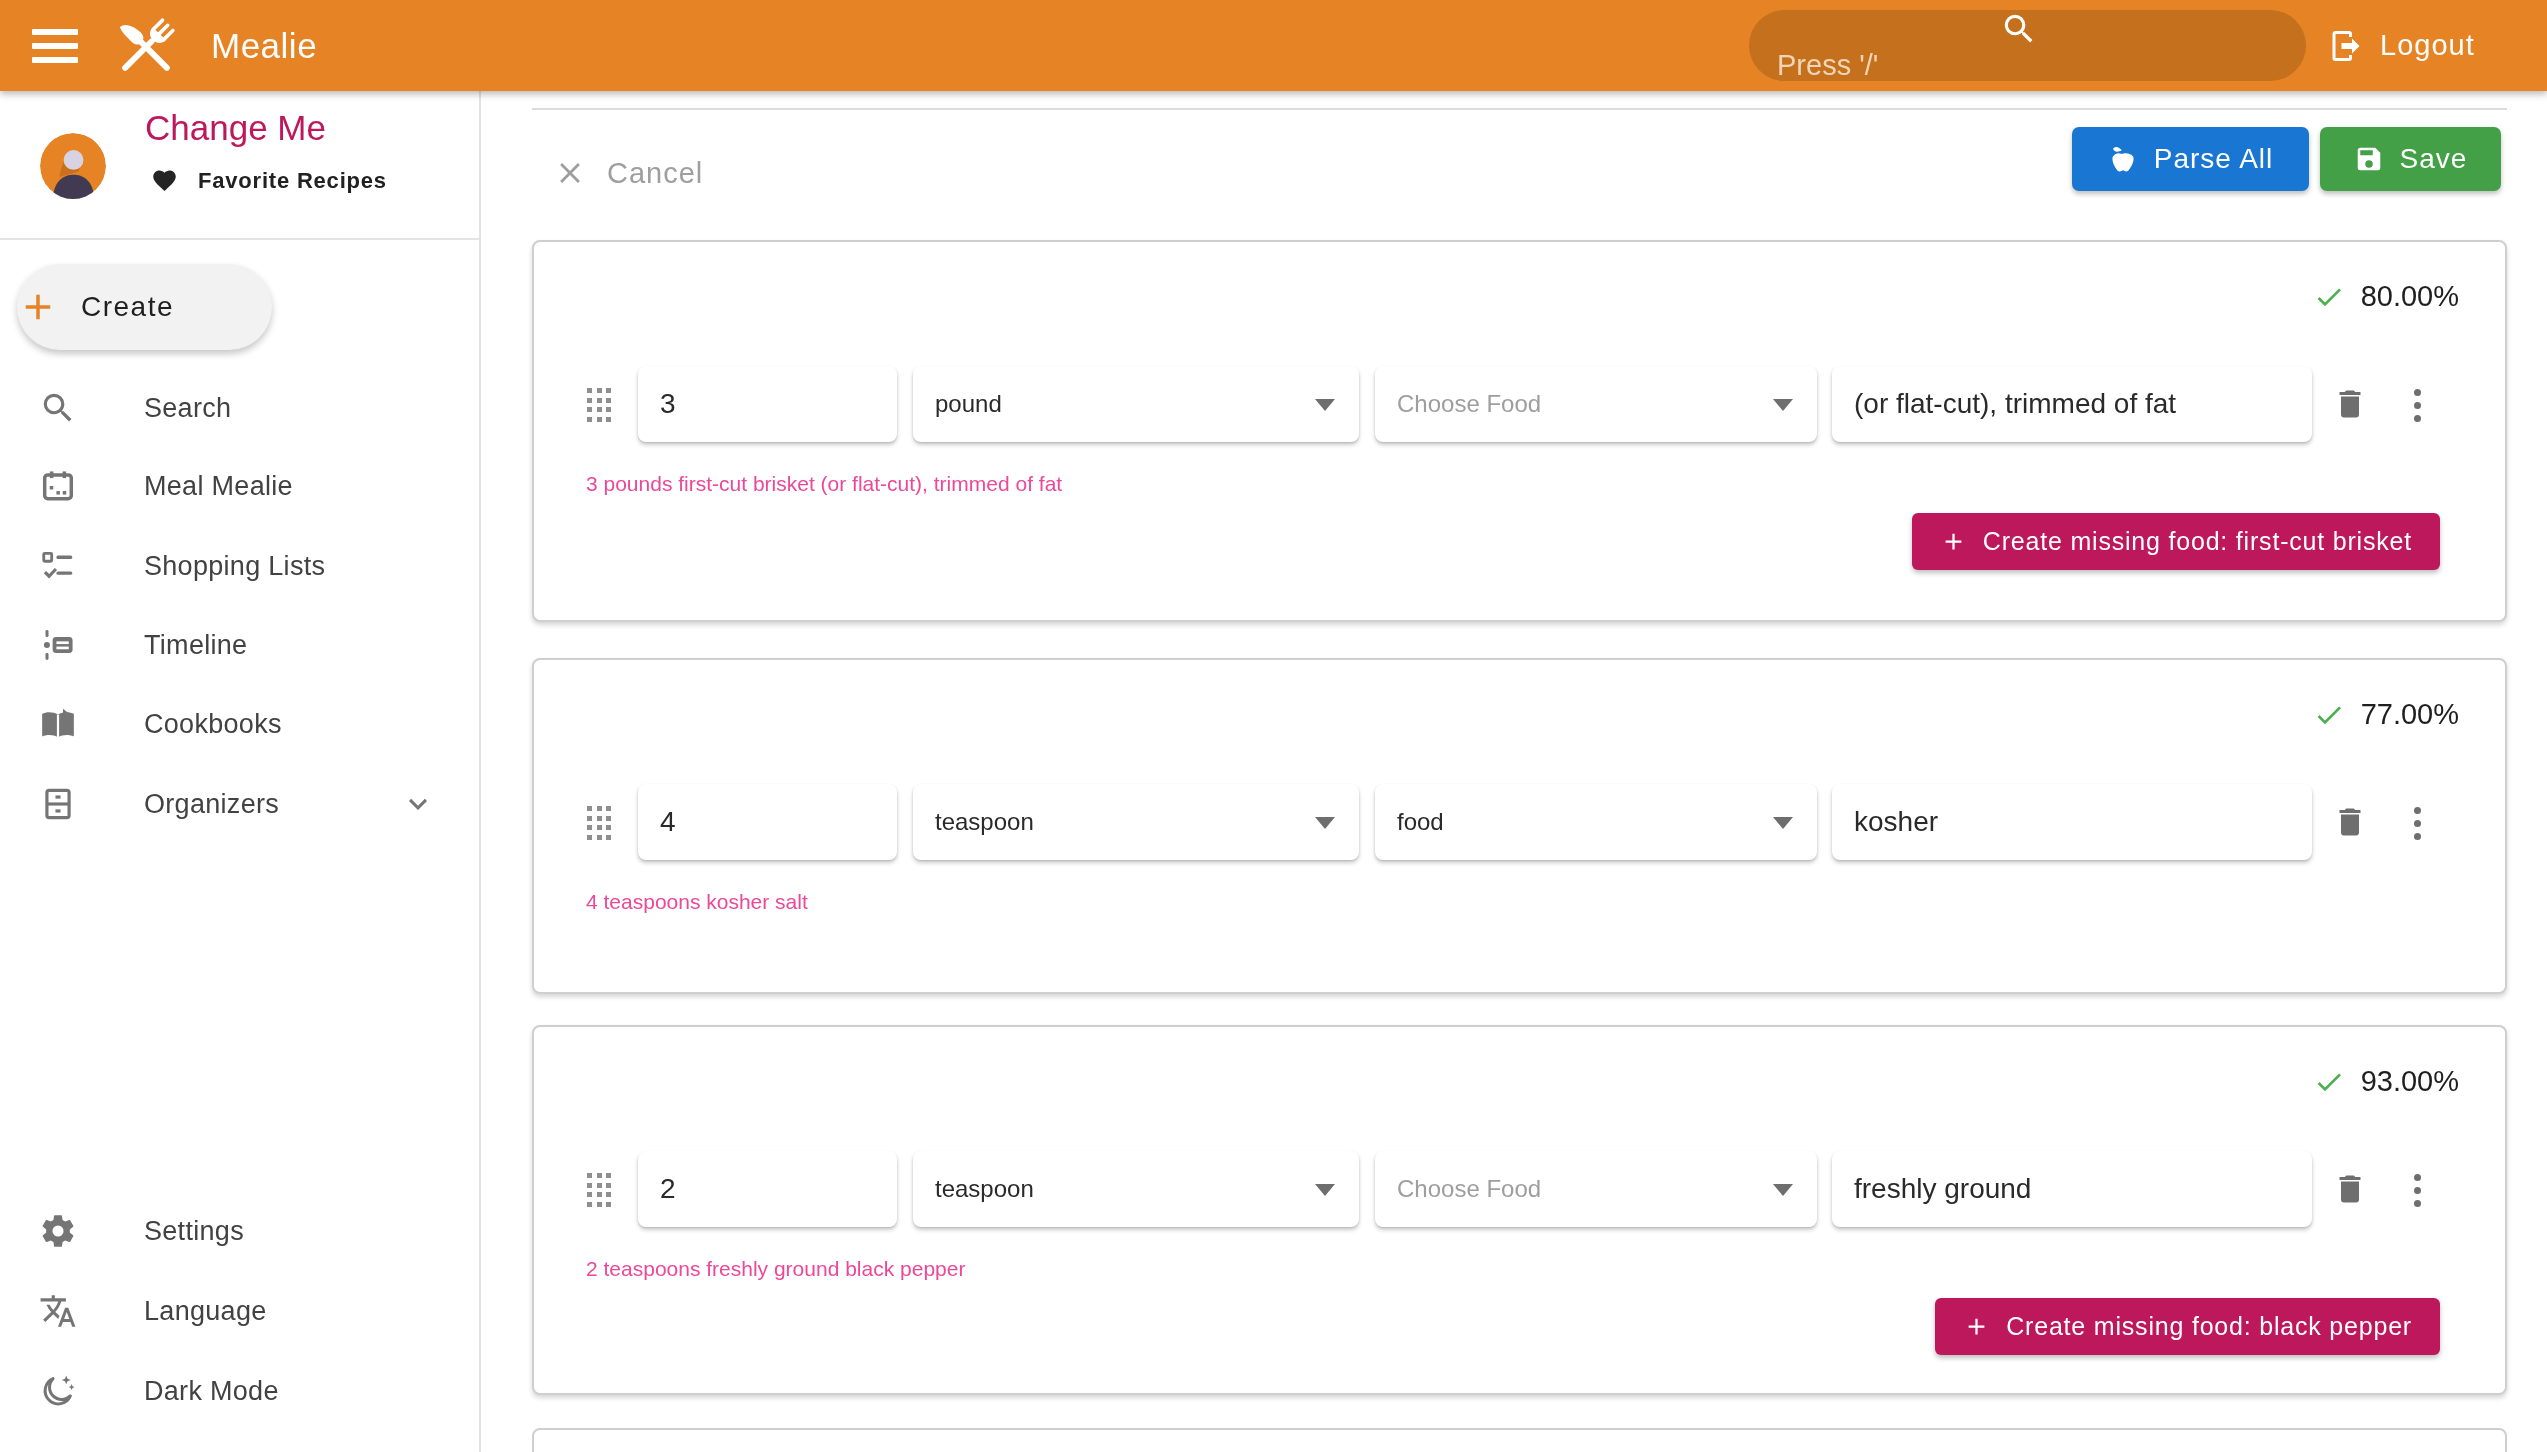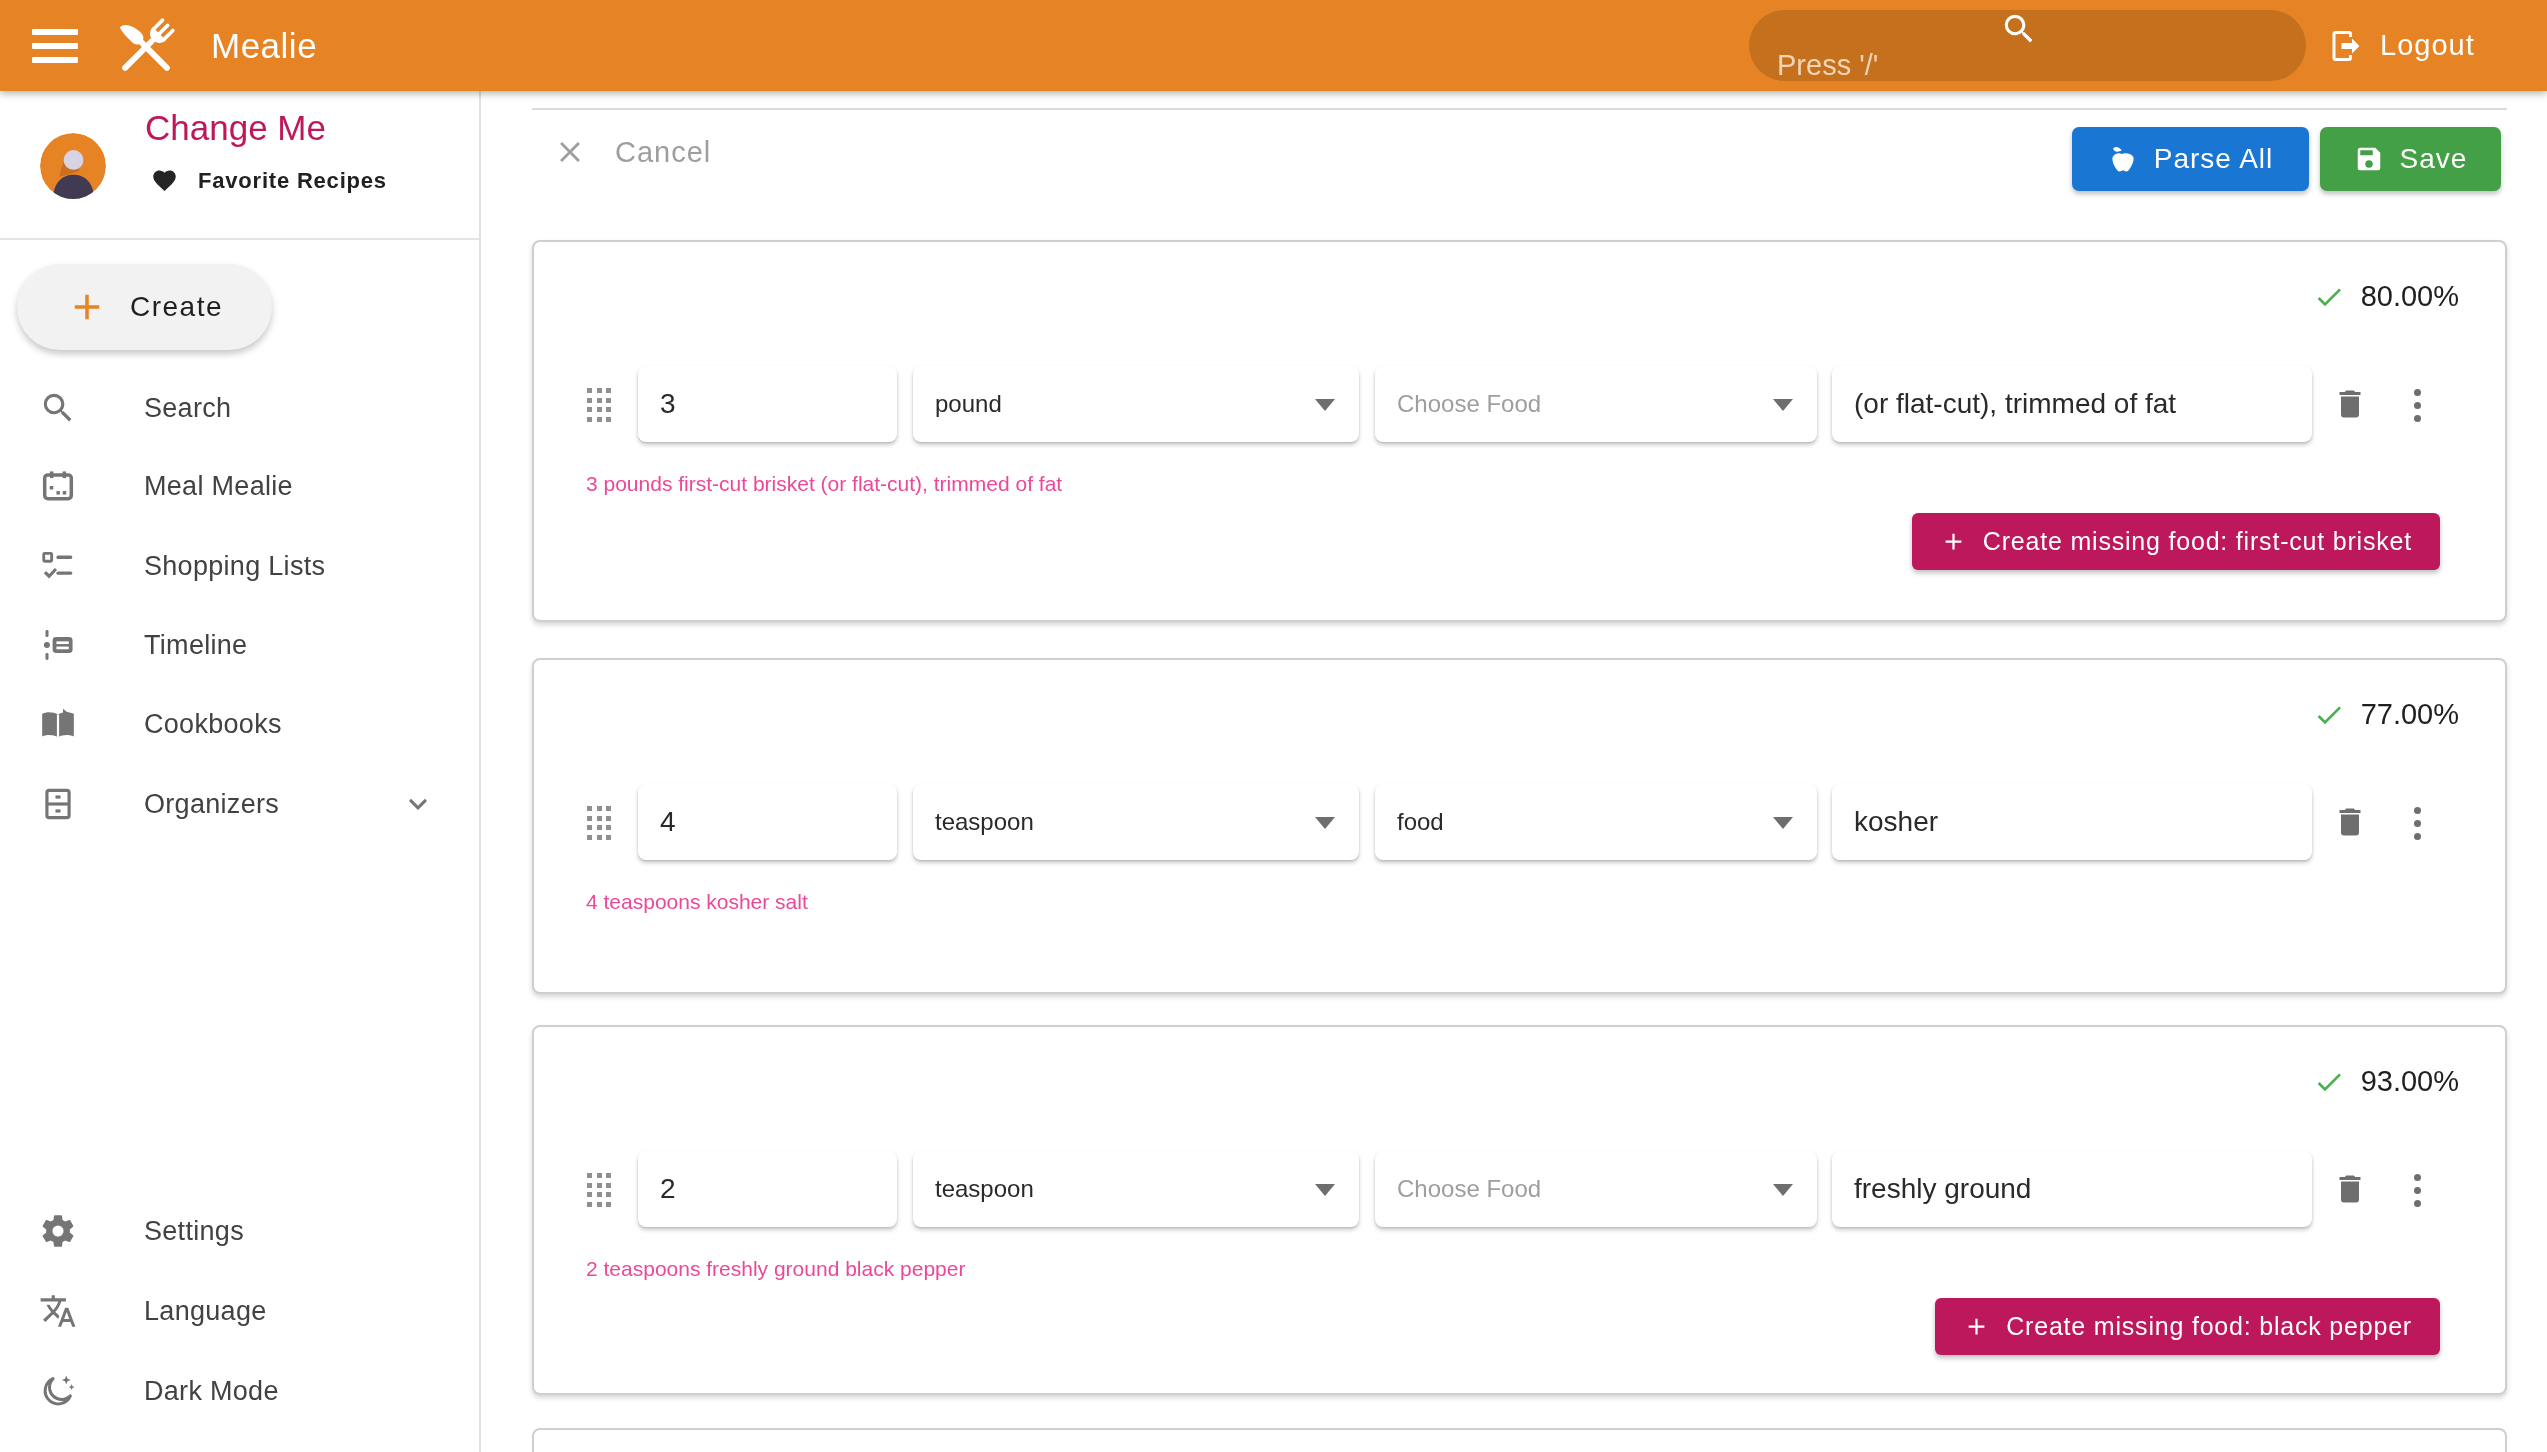--- a/index.html
+++ b/index.html
@@ -18,31 +18,31 @@
   .searchpill input::placeholder{color:rgba(255,240,224,0.78);}
   .logoutbtn{position:absolute;left:2328px;top:0;height:91px;display:flex;align-items:center;gap:16px;color:#fff;font-size:29px;font-weight:500;letter-spacing:1px;cursor:pointer;}
 
   
   .sidebar{position:absolute;left:0;top:91px;width:481px;height:1362px;background:#fff;border-right:2px solid #e2e2e2;box-sizing:border-box;z-index:10;}
   .avatar{position:absolute;left:40px;top:42px;width:66px;height:66px;border-radius:50%;overflow:hidden;cursor:pointer;}
   .user-name{position:absolute;left:145px;top:18px;font-size:35px;color:#be185d;line-height:38px;cursor:pointer;}
   .fav-row{position:absolute;left:151px;top:76px;display:flex;align-items:center;gap:20px;cursor:pointer;}
   .fav-label{font-size:22px;font-weight:700;letter-spacing:0.8px;color:#212121;}
   .side-divider{position:absolute;left:0;top:147px;width:479px;height:0;border-top:2px solid #e4e4e4;}
-  .create-btn{position:absolute;left:17px;top:173px;width:255px;height:86px;border-radius:43px;background:#f2f2f2;box-shadow:0 4px 7px rgba(0,0,0,0.22);display:flex;align-items:center;justify-content:center;gap:22px;cursor:pointer;}
+  .create-btn{position:absolute;left:17px;top:173px;width:255px;height:86px;border-radius:43px;background:#f2f2f2;box-shadow:0 4px 7px rgba(0,0,0,0.22);display:flex;align-items:center;gap:22px;cursor:pointer;}
   .create-btn .plus{color:#E58325;}
   .create-label{font-size:28px;font-weight:500;letter-spacing:1.5px;color:#1f1f1f;}
   .nav-item{position:absolute;left:0;width:479px;height:80px;display:flex;align-items:center;cursor:pointer;}
   .nav-item .icn{position:absolute;left:38px;width:40px;height:40px;display:flex;align-items:center;justify-content:center;}
   .nav-item .lbl{position:absolute;left:144px;font-size:27px;color:#424242;letter-spacing:0.3px;}
   .nav-item .chev{position:absolute;left:400px;width:36px;height:36px;}
 
   
   .top-divider{position:absolute;left:532px;top:108px;width:1975px;border-top:2px solid #dcdcdc;}
-  .cancel-btn{position:absolute;left:553px;top:124px;height:56px;display:flex;align-items:center;gap:28px;cursor:pointer;}
+  .cancel-btn{position:absolute;left:553px;top:145px;height:56px;display:flex;align-items:center;gap:20px;cursor:pointer;}
   .cancel-label{font-size:29px;font-weight:500;letter-spacing:1px;color:#9e9e9e;}
   .btn{position:absolute;top:127px;height:64px;border-radius:7px;display:flex;align-items:center;justify-content:center;gap:16px;color:#fff;font-size:28px;font-weight:500;letter-spacing:1px;cursor:pointer;box-shadow:0 3px 5px rgba(0,0,0,0.25);box-sizing:border-box;}
   .parse-btn{left:2072px;width:237px;background:#1976D2;}
   .save-btn{left:2320px;width:181px;background:#43A047;}
 
   
   .card{position:absolute;left:532px;width:1975px;background:#fff;border:2px solid #cfcfcf;border-radius:8px;box-shadow:0 3px 5px rgba(0,0,0,0.16);box-sizing:border-box;}
   .conf-row{position:absolute;right:46px;top:38px;display:flex;align-items:center;gap:16px;}
   .conf-text{font-size:29px;color:#1f1f1f;}
   .frow{position:absolute;left:0;top:124px;width:100%;height:76px;}

